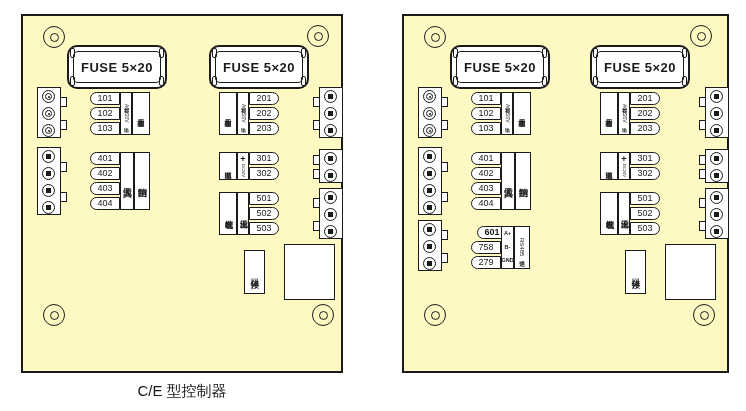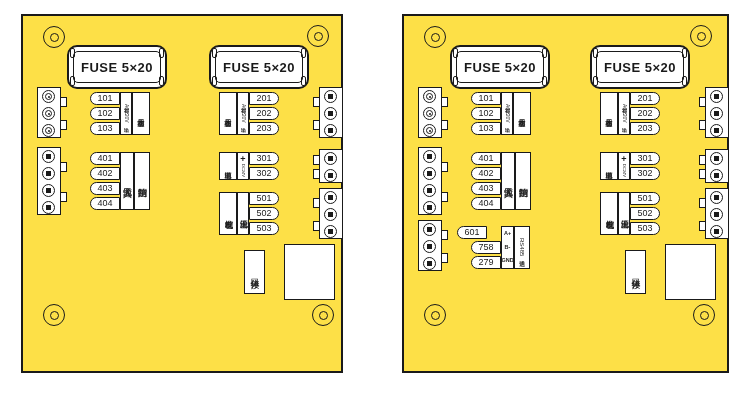--- a/index.html
+++ b/index.html
@@ -1,20 +1,20 @@
 <!DOCTYPE html>
 <html><head>
 <meta charset="utf-8">
 <style>
   :root{ --ln:#1a1a1a; }
   *{ box-sizing:border-box; margin:0; padding:0; }
   body{ background:#fff; font-family:"Liberation Sans","DejaVu Sans",sans-serif; color:var(--ln); }
   .canvas{ position:relative; width:746px; height:411px; background:#fff; overflow:hidden; }
 
-  .board{ position:absolute; border:2px solid var(--ln); background:#fde047;padding-left:36px; }
+  .board{ position:absolute; border:2px solid var(--ln); background:#fef9c3;padding-left:36px; }
 
   .hole{ position:absolute; width:22px; height:22px; border:1.5px solid var(--ln); border-radius:50%;
          display:flex; align-items:center; justify-content:center; }
   .hole-in{ width:9px; height:9px; border:1.5px solid var(--ln); border-radius:50%; }
 
   .fuse{ position:absolute; border:2px solid var(--ln); border-radius:10px; background:#fff; }
   .fuse-in{ position:absolute; inset:4px; border:1.5px solid var(--ln); border-radius:5px;
             display:flex; align-items:center; justify-content:center; }
   .fuse-in span{ font-weight:bold; font-size:13px; letter-spacing:.5px; white-space:nowrap; }
   .clip{ position:absolute; width:5px; height:10px; border:1.5px solid var(--ln); border-radius:2px; background:#fff; }
@@ -343,21 +343,21 @@
       <div class="num" style="left: 67px; top: 136px; border-radius: 7px 0px 0px 7px;">401</div>
       <div class="num" style="left: 67px; top: 151px; border-radius: 7px 0px 0px 7px;">402</div>
       <div class="num" style="left: 67px; top: 166px; border-radius: 7px 0px 0px 7px;">403</div>
       <div class="num" style="left: 67px; top: 181px; border-radius: 7px 0px 0px 7px;">404</div>
       <div class="vcol" style="left: 97px; top: 136px; width: 14px; height: 58px;">
         <div class="vtext" style="font-size: 9px;">无源输入</div>
       </div>
       <div class="vcol" style="left: 111px; top: 136px; width: 16px; height: 58px;">
         <div class="vtext" style="font-size: 9px;">消防控制</div>
       </div>
-      <div class="num" style="left: 53px; top: 210px; border-radius: 7px 0px 0px 7px;">601</div>
+      <div class="num" style="left: 73px; top: 210px; border-radius: 7px 0px 0px 7px; font-weight: bold;">601</div>
       <div class="num" style="left: 67px; top: 225px; border-radius: 7px 0px 0px 7px;">758</div>
       <div class="num" style="left: 67px; top: 240px; border-radius: 7px 0px 0px 7px;">279</div>
       <div class="vcol pincol" style="left: 97px; top: 210px; width: 13px; height: 43px;">
         <div class="pin-name">A+</div>
         <div class="pin-name">B-</div>
         <div class="pin-name">GND</div>
       </div>
       <div class="vcol" style="left: 110px; top: 210px; width: 16px; height: 43px;">
         <div class="vtext" style="font-size: 6px;">RS485通信</div>
       </div>
@@ -384,13 +384,14 @@
       <div class="num" style="left: 226px; top: 191px; border-radius: 0px 7px 7px 0px;">502</div>
       <div class="num" style="left: 226px; top: 206px; border-radius: 0px 7px 7px 0px;">503</div>
       <div class="vcol" style="left: 196px; top: 176px; width: 18px; height: 43px;">
         <div class="vtext" style="font-size: 8px;">发电机控制</div>
       </div>
       <div class="vcol" style="left: 214px; top: 176px; width: 12px; height: 43px;">
         <div class="vtext" style="font-size: 8px;">无源输出</div>
       </div>
     </section>
 
+  <div class="caption" style="left:182px;top:382px">C/E 型控制器</div>
 </div>
 
 </body></html>

